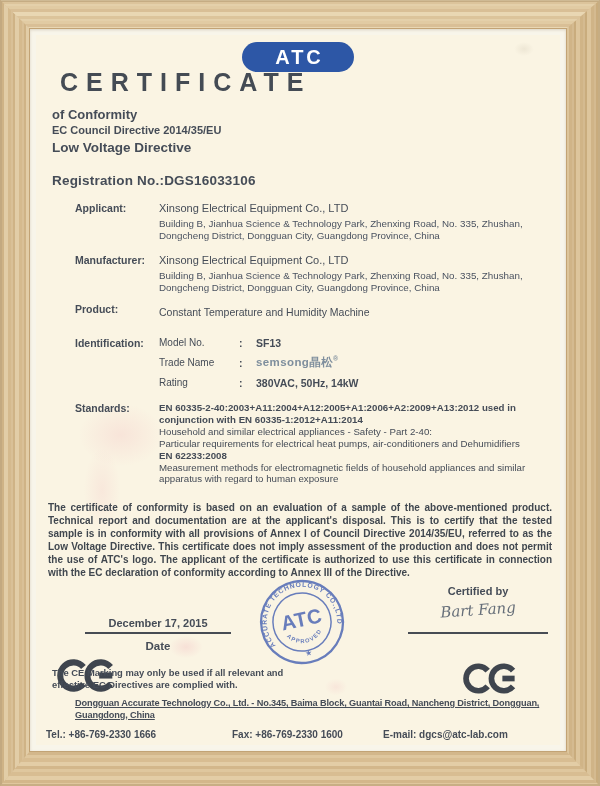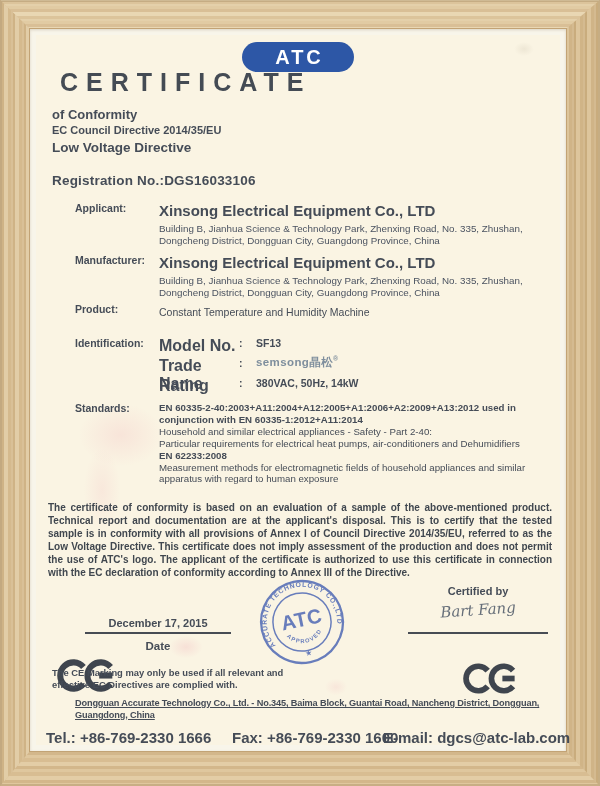--- a/index.html
+++ b/index.html
@@ -27,29 +27,29 @@
   .logo-pill{position:absolute;top:7px;left:50%;transform:translateX(-50%);width:112px;height:30px;border-radius:16px;background:#2d57a6;color:#fff;font-weight:bold;font-size:20px;letter-spacing:3px;line-height:30px;text-align:center;text-indent:3px;z-index:2;}
   .cert-title{top:33px;font-size:25px;font-weight:bold;letter-spacing:8px;text-indent:8px;color:#444b54;z-index:1;}
   .subtitle{top:72px;font-size:13px;font-weight:bold;}
   .dir1{top:89px;font-size:11px;font-weight:bold;}
   .dir2{top:105px;font-size:13.5px;font-weight:bold;}
   .registration{top:138px;font-size:13.5px;font-weight:bold;letter-spacing:.2px;}
   
   .row{position:absolute;left:39px;display:flex;align-items:flex-start;}
   .lbl{width:84px;flex-shrink:0;font-weight:bold;font-size:10.5px;}
   .rv{width:402px;font-size:10.5px;}
-  .co-name{font-weight:bold;font-size:15px;}
+  .co-name{font-weight:normal;font-size:11px;}
   .addr{margin-top:4px;font-size:9.8px;line-height:11.6px;color:#4a5260;}
   .row-applicant{top:167px;}
   .row-manufacturer{top:219px;}
   .row-product{top:268px;}
   .row-product .rv{font-weight:normal;padding-top:3px;}
   .row-identification{top:302px;}
   .id-row{display:flex;margin-bottom:7px;height:13px;}
-  .id-name{width:80px;font-weight:bold;font-size:16px;flex-shrink:0;}
+  .id-name{width:80px;font-weight:normal;font-size:10px;flex-shrink:0;}
   .id-colon{width:17px;font-weight:bold;font-size:10.5px;flex-shrink:0;}
   .id-value{font-weight:bold;font-size:10.5px;}
   .semsong{font-weight:bold;letter-spacing:.4px;color:#7e8e9d;font-size:11.5px;position:relative;top:-2px;}
   .semsong sup{font-size:7px;}
   .row-standards{top:367px;}
   .row-standards .rv{width:406px;font-size:9.7px;line-height:11.9px;}
   .b{font-weight:bold;}
   
   .paragraph{top:467px;left:12px;width:504px;font-size:10px;font-weight:bold;line-height:12.9px;text-align:justify;color:#40474f;}
   
@@ -66,21 +66,21 @@
   .atc-text{font-size:23px;font-weight:bold;fill:#4f69b5;letter-spacing:.5px;}
   .appr-text{font-size:6.5px;font-weight:bold;letter-spacing:1.4px;fill:#4f69b5;}
   .star-text{font-size:9px;fill:#4f69b5;}
   .ce-left{left:21px;top:624px;}
   .ce-left svg{width:60px;height:33px;}
   .ce-right{left:427px;top:628px;}
   .ce-right svg{width:56px;height:31px;}
   .ce-notice{top:632px;font-size:9.4px;font-weight:bold;line-height:12px;}
   .addr-block{left:39px;top:663px;font-size:9.2px;font-weight:bold;line-height:11.8px;letter-spacing:-.15px;white-space:nowrap;text-decoration:underline;}
   .contact-row{top:694px;left:0;width:100%;height:14px;}
-  .contact-row span{position:absolute;font-size:15px;font-weight:bold;white-space:nowrap;}
+  .contact-row span{position:absolute;font-size:10px;font-weight:bold;white-space:nowrap;}
   .tel{left:10px;} .fax{left:196px;} .email{left:347px;}
 </style>
 </head>
 <body>
 
 <div class="scene">
   <div class="wood">
     <div class="w-top"></div>
     <div class="w-bottom"></div>
     <div class="w-left"></div>

